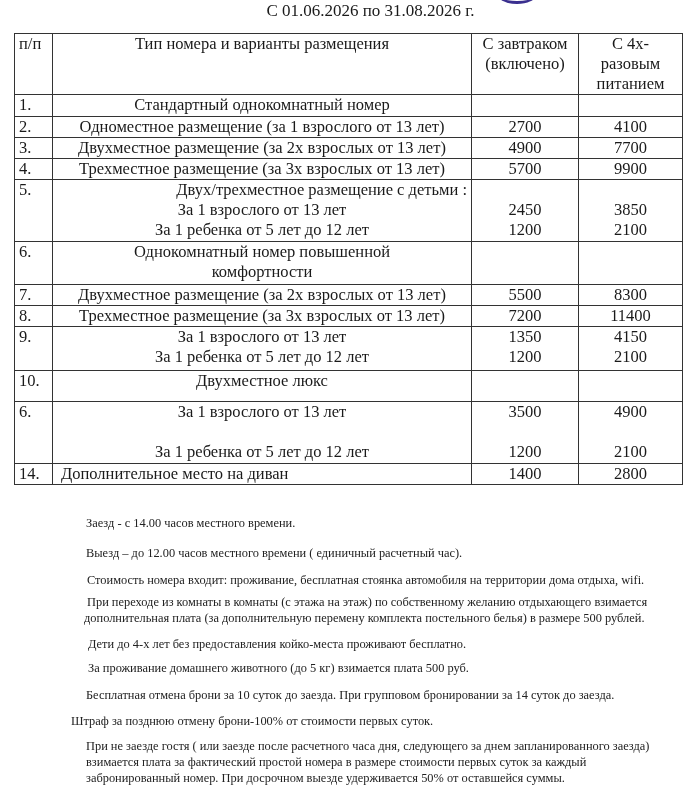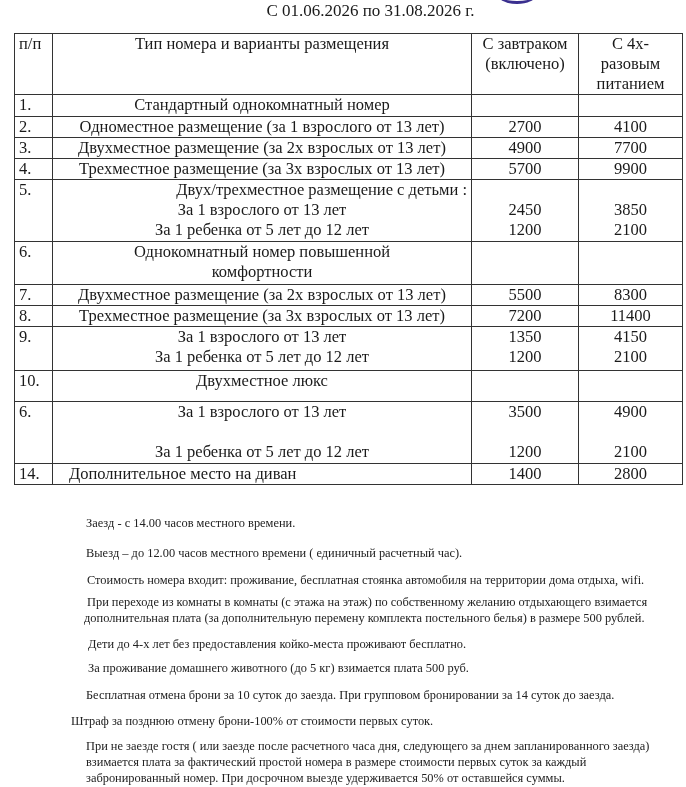--- a/index.html
+++ b/index.html
@@ -25,21 +25,21 @@
   }
   col.c-num { width: 38px; }
   col.c-type { width: 419px; }
   col.c-bf { width: 107px; }
   col.c-full { width: 104px; }
   th { text-align: center; }
   th.num-h { text-align: left; padding-left: 3px; }
   td.num { text-align: left; padding-left: 5px; }
   td.val { text-align: center; }
   td.type { text-align: center; white-space: nowrap; }
-  td.type.left { text-align: left; padding-left: 16px; }
+  td.type.left { text-align: left; padding-left: 8px; }
   tr.section td.type { font-weight: normal; }
   .sub { display: block; text-align: center; }
   .sub.first-line { text-align: right; padding-left: 12px; }
   .notes {
     position: absolute; left: 0; top: 512px; width: 686px;
     font-size: 12.4px; line-height: 16px; color: #222;
   }
   .note { position: absolute; white-space: nowrap; }
 </style>
 </head>

